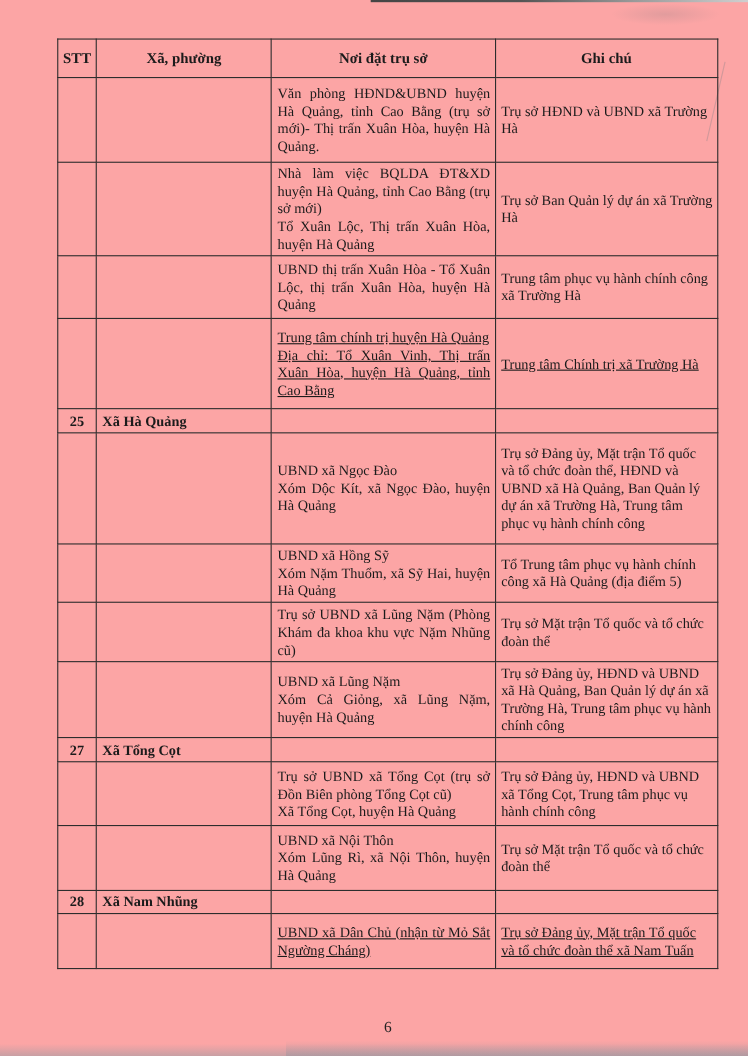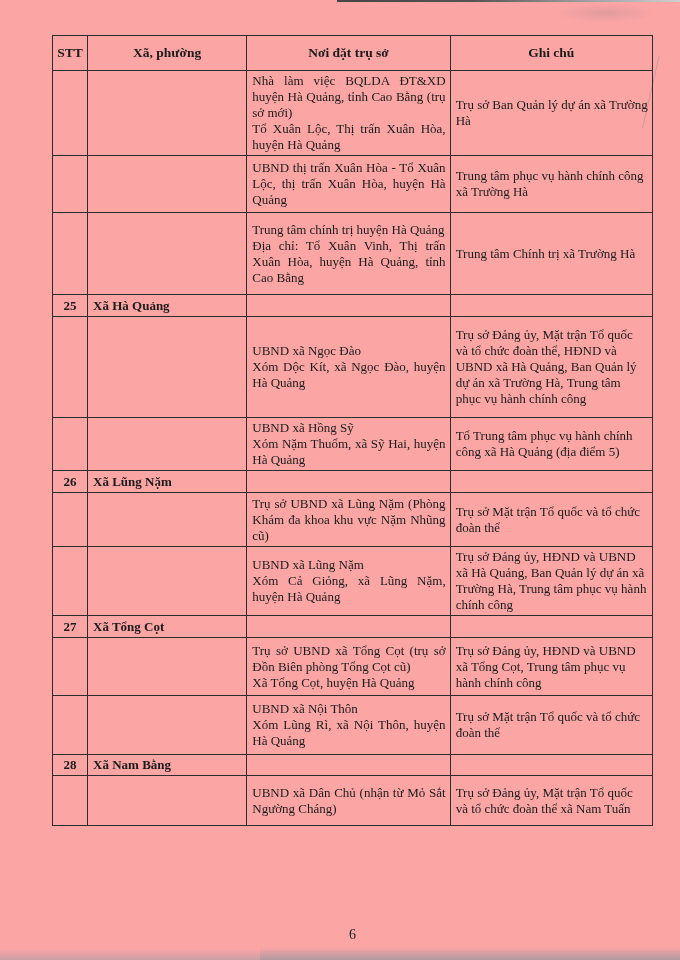--- a/index.html
+++ b/index.html
@@ -90,38 +90,46 @@
       </colgroup>
       <thead>
         <tr style="height:35px">
           <th>STT</th>
           <th>Xã, phường</th>
           <th>Nơi đặt trụ sở</th>
           <th>Ghi chú</th>
         </tr>
       </thead>
       <tbody id="table-body">
+          <tr style="height: 77px;">
+            <td class="c-stt"></td>
+            <td class="c-xa"></td>
+            <td class="c-noi">
+              <div class="para">Văn phòng HĐND&amp;UBND huyện Hà Quảng, tỉnh Cao Bằng (trụ sở mới)- Thị trấn Xuân Hòa, huyện Hà Quảng.</div>
+            </td>
+            <td class="c-ghi">Trụ sở HĐND và UBND xã Trường Hà</td>
+          </tr>
           <tr style="height: 82px;">
             <td class="c-stt"></td>
             <td class="c-xa"></td>
             <td class="c-noi">
               <div class="para">Nhà làm việc BQLDA ĐT&amp;XD huyện Hà Quảng, tỉnh Cao Bằng (trụ sở mới)</div>
               <div class="para">Tổ Xuân Lộc, Thị trấn Xuân Hòa, huyện Hà Quảng</div>
             </td>
             <td class="c-ghi">Trụ sở Ban Quản lý dự án xã Trường Hà</td>
           </tr>
           <tr style="height: 57px;">
             <td class="c-stt"></td>
             <td class="c-xa"></td>
             <td class="c-noi">
               <div class="para">UBND thị trấn Xuân Hòa - Tổ Xuân Lộc, thị trấn Xuân Hòa, huyện Hà Quảng</div>
             </td>
             <td class="c-ghi">Trung tâm phục vụ hành chính công xã Trường Hà</td>
           </tr>
-          <tr style="height: 82px;">
+          <tr style="height: 82px; text-decoration: underline;">
             <td class="c-stt"></td>
             <td class="c-xa"></td>
             <td class="c-noi">
               <div class="para">Trung tâm chính trị huyện Hà Quảng</div>
               <div class="para">Địa chỉ: Tổ Xuân Vinh, Thị trấn Xuân Hòa, huyện Hà Quảng, tỉnh Cao Bằng</div>
             </td>
             <td class="c-ghi">Trung tâm Chính trị xã Trường Hà</td>
           </tr>
           <tr style="height: 22px;">
             <td class="c-stt">25</td>
@@ -140,26 +148,20 @@
           </tr>
           <tr style="height: 53px; padding-left: 30px;">
             <td class="c-stt"></td>
             <td class="c-xa"></td>
             <td class="c-noi">
               <div class="para">UBND xã Hồng Sỹ</div>
               <div class="para">Xóm Nặm Thuổm, xã Sỹ Hai, huyện Hà Quảng</div>
             </td>
             <td class="c-ghi">Tổ Trung tâm phục vụ hành chính công xã Hà Quảng (địa điểm 5)</td>
           </tr>
-          <tr style="height: 22px;">
-            <td class="c-stt">26</td>
-            <td class="c-xa">Xã Lũng Nặm</td>
-            <td class="c-noi"></td>
-            <td class="c-ghi"></td>
-          </tr>
           <tr style="height: 54px;">
             <td class="c-stt"></td>
             <td class="c-xa"></td>
             <td class="c-noi">
               <div class="para">Trụ sở UBND xã Lũng Nặm (Phòng Khám đa khoa khu vực Nặm Nhũng cũ)</div>
             </td>
             <td class="c-ghi">Trụ sở Mặt trận Tổ quốc và tổ chức đoàn thể</td>
           </tr>
           <tr style="height: 68px;">
             <td class="c-stt"></td>
@@ -189,25 +191,25 @@
             <td class="c-stt"></td>
             <td class="c-xa"></td>
             <td class="c-noi">
               <div class="para">UBND xã Nội Thôn</div>
               <div class="para">Xóm Lũng Rì, xã Nội Thôn, huyện Hà Quảng</div>
             </td>
             <td class="c-ghi">Trụ sở Mặt trận Tổ quốc và tổ chức đoàn thể</td>
           </tr>
           <tr style="height: 21px; margin-top: 41px;">
             <td class="c-stt">28</td>
-            <td class="c-xa">Xã Nam Bằng</td>
+            <td class="c-xa">Xã Nam Nhũng</td>
             <td class="c-noi"></td>
             <td class="c-ghi"></td>
           </tr>
-          <tr style="height: 50px;">
+          <tr style="height: 50px; text-decoration: underline;">
             <td class="c-stt"></td>
             <td class="c-xa"></td>
             <td class="c-noi">
               <div class="para">UBND xã Dân Chủ (nhận từ Mỏ Sắt Ngường Cháng)</div>
             </td>
             <td class="c-ghi">Trụ sở Đảng ủy, Mặt trận Tổ quốc và tổ chức đoàn thể xã Nam Tuấn</td>
           </tr>
         </tbody>
     </table>
   </div>

